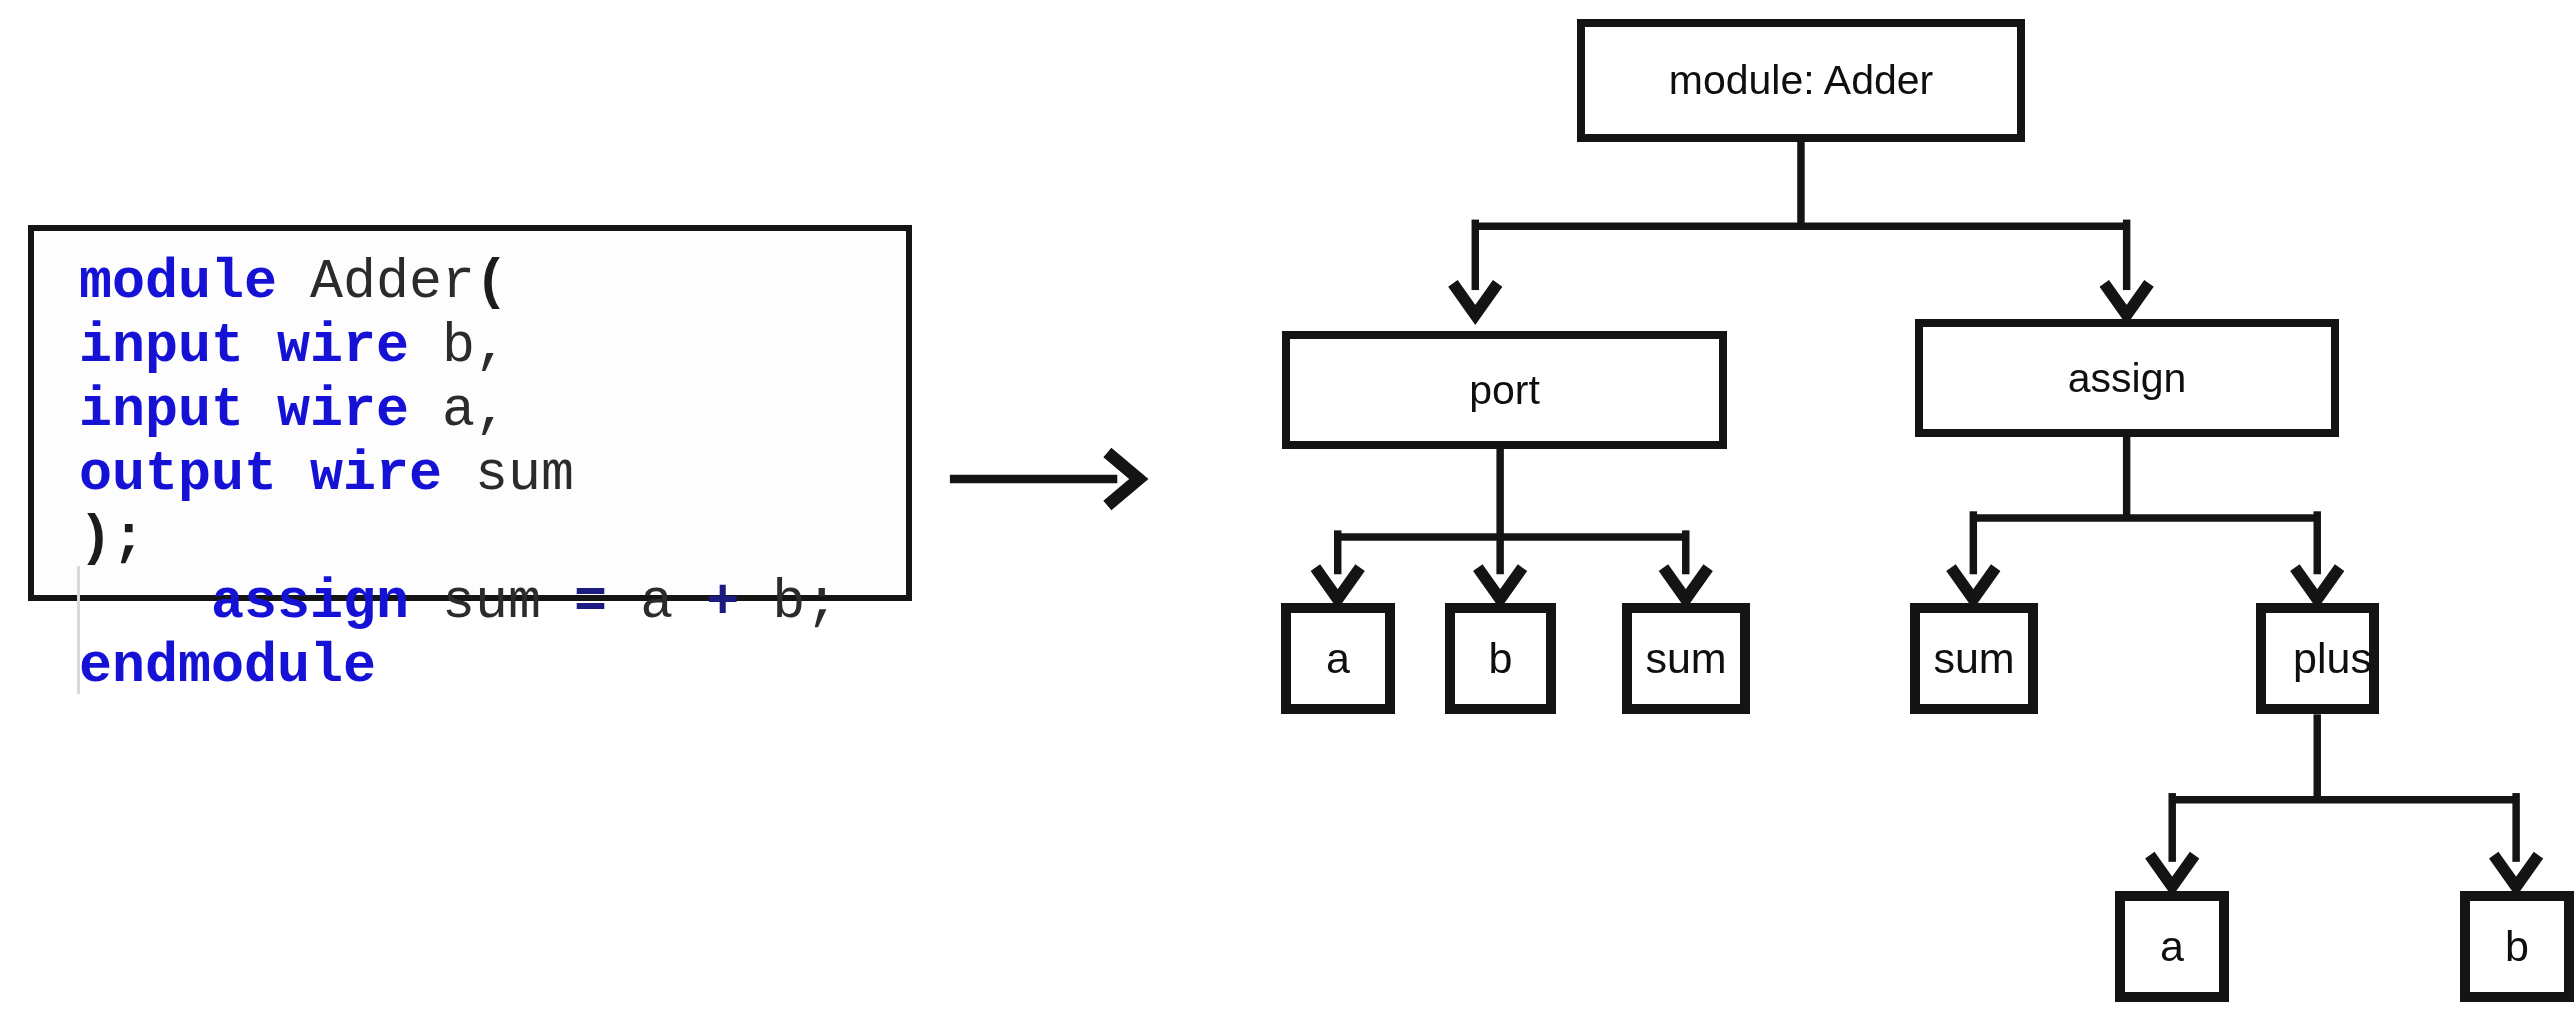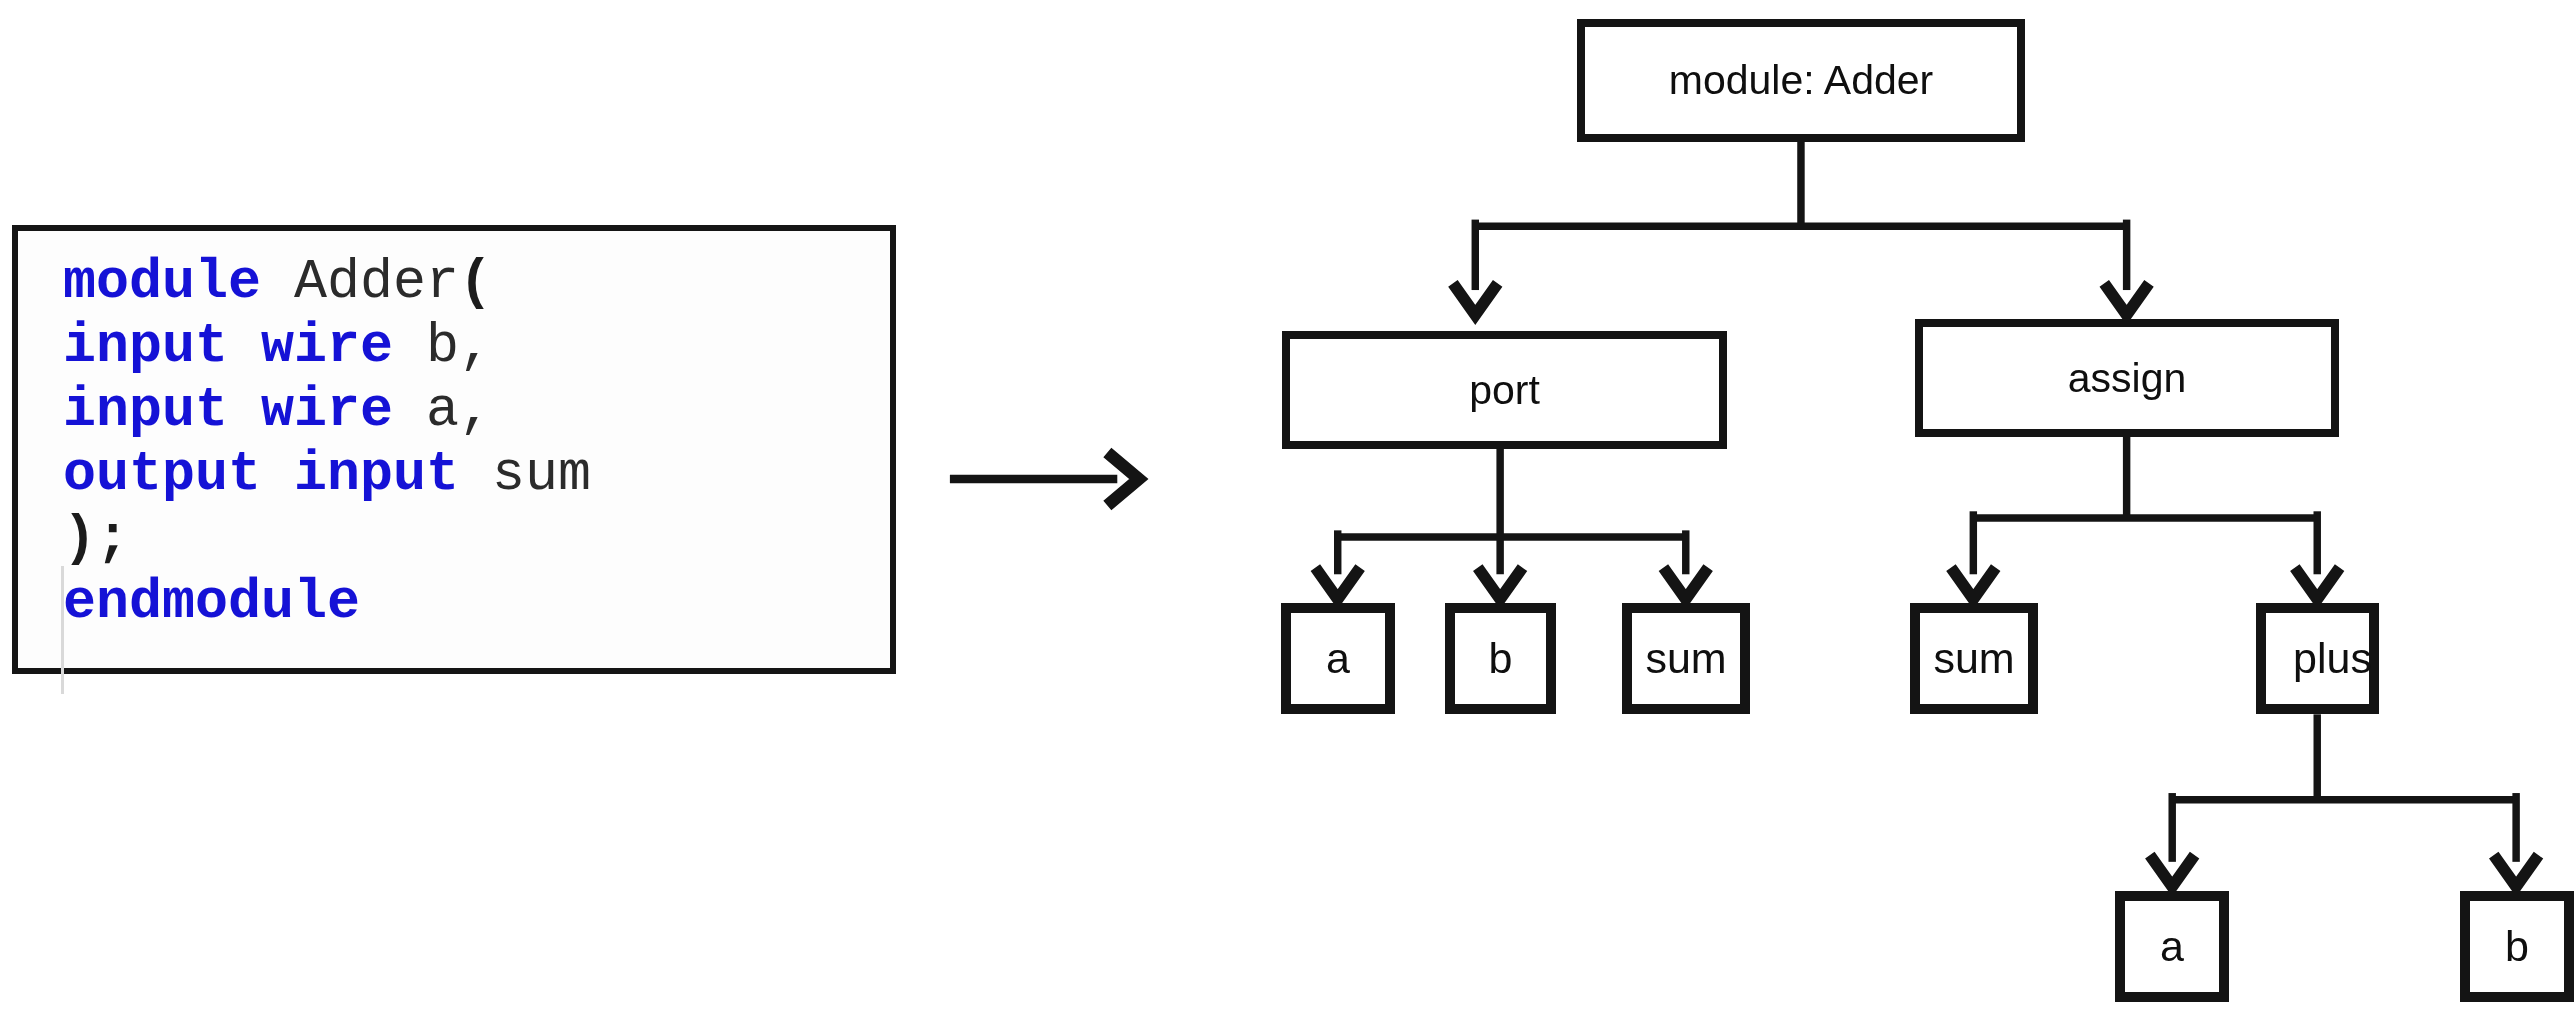--- a/index.html
+++ b/index.html
@@ -9,22 +9,22 @@
     height: 1011px;
     background: #ffffff;
     overflow: hidden;
     font-family: "Liberation Sans", sans-serif;
     color: #121212;
   }
 
   
   #code-panel {
     position: absolute;
-    left: 12px; top: 225px;
-    width: 884px; height: 449px;
+    left: 28px; top: 225px;
+    width: 884px; height: 376px;
     box-sizing: border-box;
     border: 6.6px solid #151515;
     background: var(--panel_bg, #fdfdfd);
   }
   #code-block {
     position: absolute;
     left: 45px; top: 20px;
     font-family: "Liberation Mono", "DejaVu Sans Mono", monospace;
     font-size: 55px;
     line-height: 64px;
@@ -64,22 +64,23 @@
 <body>
 
 <div id="canvas">
 
   <div id="code-panel">
     <div id="indent-guide"></div>
     <div id="code-block">
       <div class="code-line"><span class="kw">module</span><span class="pl"> Adder</span><span class="pr">(</span></div>
       <div class="code-line"><span class="kw">input wire</span><span class="pl"> b,</span></div>
       <div class="code-line"><span class="kw">input wire</span><span class="pl"> a,</span></div>
-      <div class="code-line"><span class="kw">output input</span><span class="pl"> sum</span></div>
+      <div class="code-line"><span class="kw">output wire</span><span class="pl"> sum</span></div>
       <div class="code-line"><span class="pr">);</span></div>
+      <div class="code-line"><span class="pl">    </span><span class="kw">assign</span><span class="pl"> sum </span><span class="op">=</span><span class="pl"> a </span><span class="op">+</span><span class="pl"> b;</span></div>
       <div class="code-line"><span class="kw">endmodule</span></div>
     </div>
   </div>
 
   <svg id="connector-layer" width="2576" height="1011" viewBox="0 0 3108 1220">
     <g stroke="#141414" fill="none">
 
       <path d="M1146 578 H1348" stroke-width="10"></path>
       <path d="M1336 546 L1374 578 L1336 610" stroke-width="15"></path>
 

